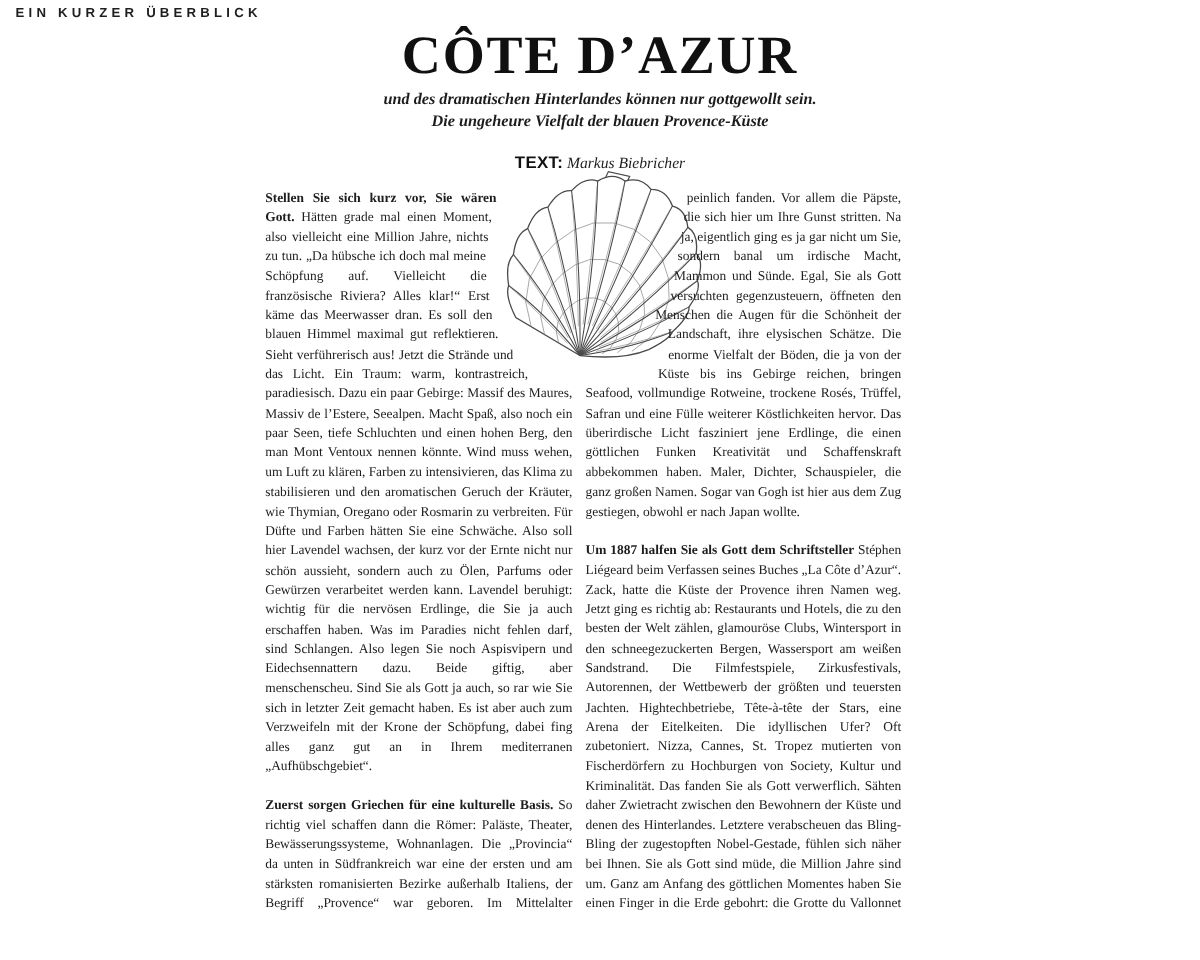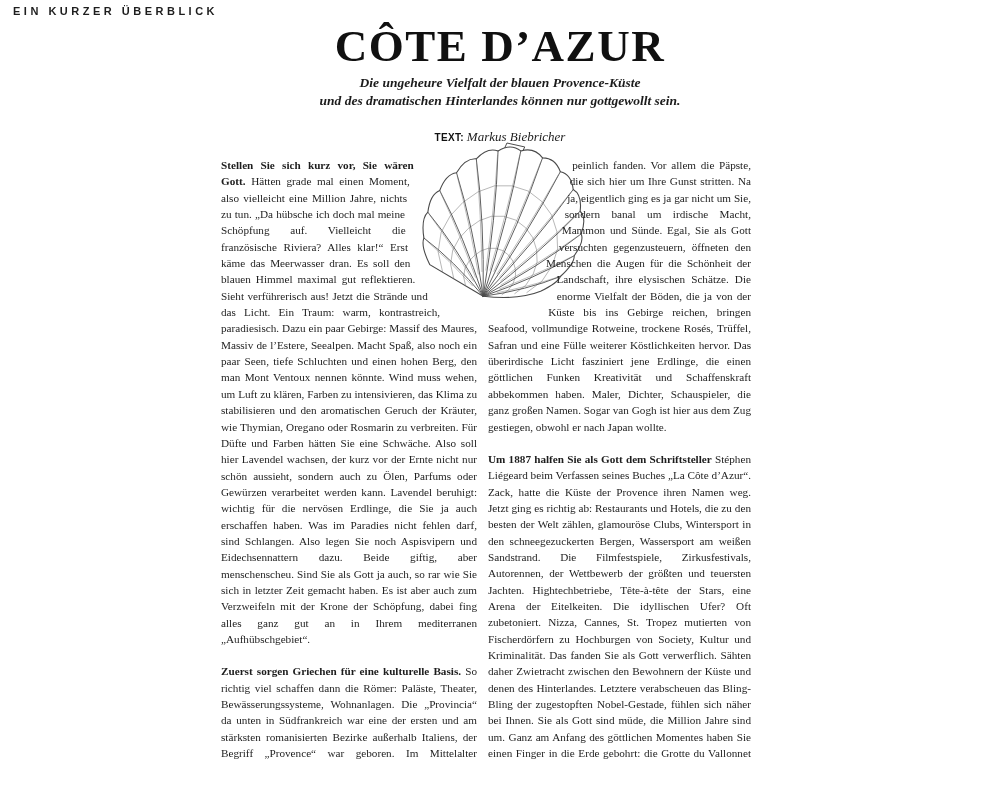--- a/index.html
+++ b/index.html
@@ -9,21 +9,21 @@
   
   .kicker{position:absolute;top:5px;left:0;right:0;text-align:left;
           font-family:"Liberation Sans",sans-serif;font-weight:700;font-size:11px;
           letter-spacing:3.5px;color:#1e1e1e;margin-left:13px;}
   .title{position:absolute;top:20px;left:0;right:0;margin:0;text-align:center;
          font-family:"Liberation Serif",serif;font-weight:700;font-size:45px;
          letter-spacing:1.5px;color:#101010;}
   .subtitle{position:absolute;top:74px;left:0;right:0;text-align:center;
             font-style:italic;font-weight:700;font-size:13.5px;line-height:17.5px;color:#1c1c1c;}
   .byline{position:absolute;top:127px;left:0;right:0;text-align:center;}
-  .byline-label{font-family:"Liberation Sans",sans-serif;font-weight:700;font-size:10px;
+  .byline-label{font-family:"Liberation Sans",sans-serif;font-weight:700;font-size:14px;
                 letter-spacing:.3px;color:#111;}
   .byline-name{font-style:italic;font-size:13px;color:#1c1c1c;margin-left:3px;}
 
   
   .columns{position:absolute;left:221px;top:157px;width:542px;height:606px;
            display:flex;gap:11px;overflow:hidden;}
   .col{text-align:justify;color:#1d1d1d;font-size:11.2px;line-height:16.35px;
        hyphens:auto;-webkit-hyphens:auto;}
   .col p{margin:0;}
   .col p + p{margin-top:16px;}
@@ -50,22 +50,22 @@
   .pagenum{font-size:14px;font-weight:500;margin-left:9px;color:#222;}
 </style>
 </head>
 <body>
 
 <div class="page">
 
   <div class="kicker">EIN KURZER ÜBERBLICK</div>
   <h1 class="title">CÔTE D’AZUR</h1>
   <div class="subtitle">
+    <div>und des dramatischen Hinterlandes können nur gottgewollt sein.</div>
     <div>Die ungeheure Vielfalt der blauen Provence-Küste</div>
-    <div>und des dramatischen Hinterlandes können nur gottgewollt sein.</div>
   </div>
   <div class="byline">
     <span class="byline-label">TEXT:</span><span class="byline-name">Markus Biebricher</span>
   </div>
 
   <div class="shell">
     <svg id="shell-svg" viewBox="0 0 180 184">
         <path d="M88 14 L94 1 L112 5 L107 15" stroke="#4a4a4a" stroke-width="1" fill="#fff" stroke-linecap="round"></path>
         <path d="M70 156 L16 124 Q6.7 105.5 10 97 Q7.0 77.8 14 71 Q16.3 52.9 26 49 Q32.2 32.4 43 31 Q52.0 16.1 63 17 Q74.2 5.0 85 9 Q97.9 1.1 108 9 Q121.6 4.9 130 16 Q142.7 15.9 148 30 Q159.2 32.5 161 48 Q170.1 53.3 168 70 Q174.9 76.7 169 93 Q172.5 100.2 162 115 Q162.5 122.8 148 136 Q145.9 142.1 128 151 Q106 160 70 156 Z" stroke="#4a4a4a" stroke-width="1.1" fill="#ffffff" stroke-linecap="round"></path>
         <path d="M52.2 145.4 L50.2 136.5 L51.5 128.0 L55.5 120.7 L61.1 114.8 L67.7 110.1 L75.0 107.5 L82.5 107.5 L89.8 109.8 L95.7 114.4 L100.0 120.4 L102.3 127.6 L102.7 135.2 L100.4 142.5 L95.7 149.4 L89.1 154.3" stroke="#7a7a7a" stroke-width="0.55" fill="none" stroke-linecap="round"></path>

